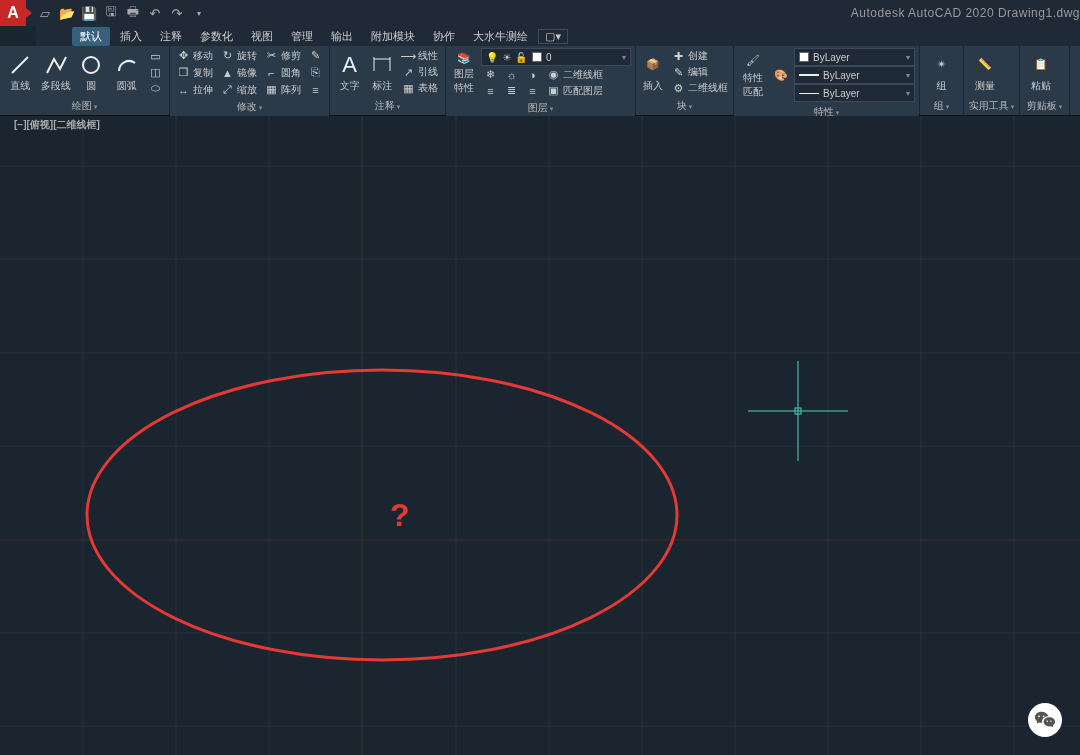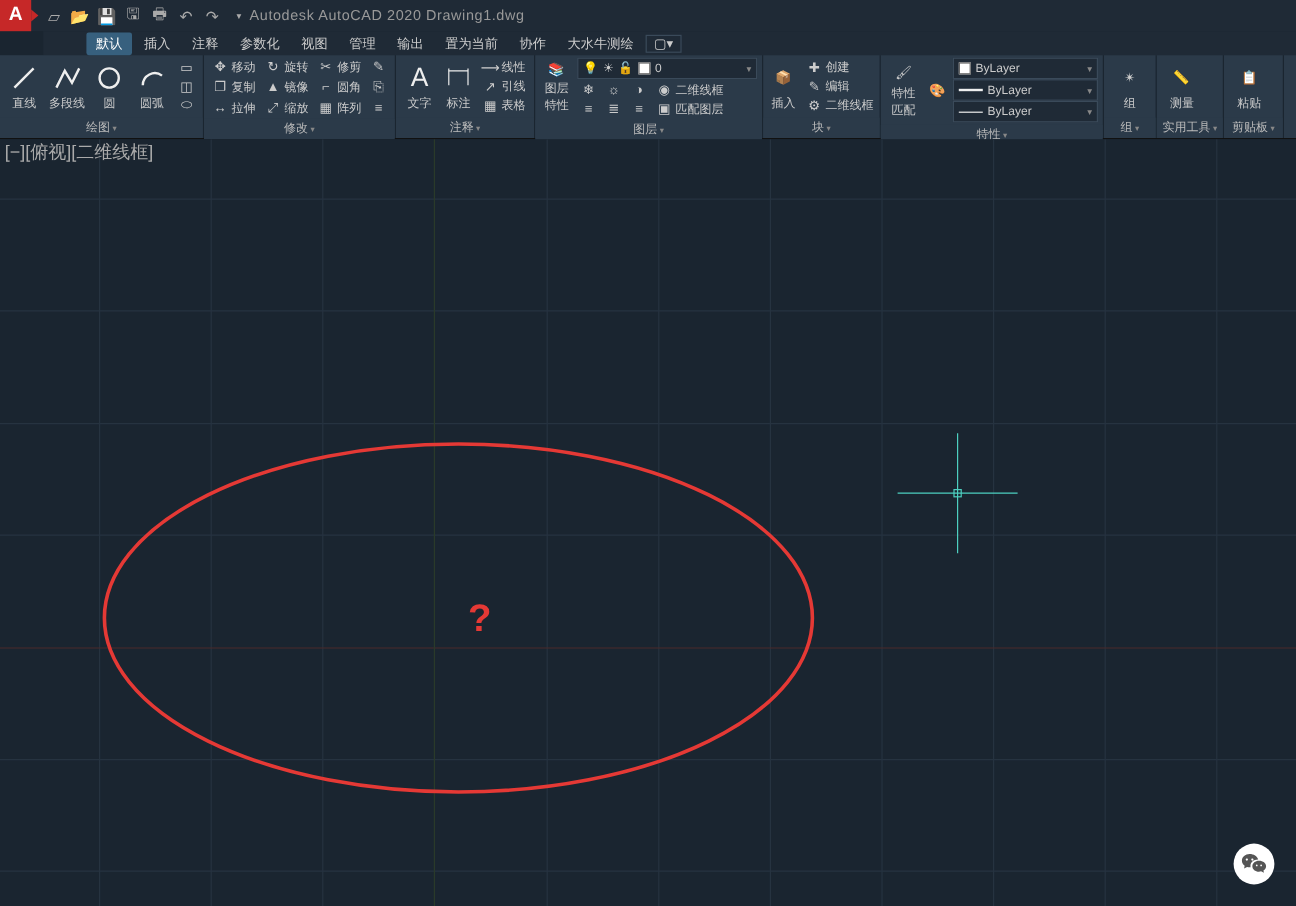--- a/index.html
+++ b/index.html
@@ -2,39 +2,39 @@
 <html><head>
 <meta charset="utf-8">
 <style>
   * { box-sizing: border-box; margin: 0; padding: 0; font-family: "Microsoft YaHei", Arial, sans-serif; }
   body { width: 1080px; height: 755px; background: #1a2530; overflow: hidden; color: #ccc; font-size: 11px; }
   .titlebar { height: 26px; background: #1f2a36; display: flex; align-items: center; }
   .logo { width: 26px; height: 26px; background: #c62828; color: #fff; font-weight: bold; font-size: 16px; display:flex; align-items:center; justify-content:center; position: relative; }
   .logo::after { content:''; position:absolute; right:-6px; top:8px; border-left:6px solid #c62828; border-top:5px solid transparent; border-bottom:5px solid transparent;}
   .qat { display:flex; gap:4px; margin-left:10px; align-items:center; }
   .qat .btn { width:18px; height:18px; display:flex; align-items:center; justify-content:center; color:#aaa; font-size:13px; cursor:pointer; }
-  .title-center { flex:1; text-align:left; color:#999; font-size:12px; letter-spacing:0.5px;}
+  .title-center { flex:1; text-align:right; color:#999; font-size:12px; letter-spacing:0.5px;}
   .menubar { height:20px; background:#1f2a36; display:flex; align-items:center; gap:2px; padding-left:36px;margin-left:36px; }
   .menubar .m { padding:2px 8px; color:#ccc; cursor:pointer; font-size:11px;}
   .menubar .m.active { background:#37607e; color:#fff; border-radius:2px; }
   .ribbon { height:70px; background:#2b3a49; display:flex; border-bottom:1px solid #111; }
   .panel { border-right:1px solid #1a2530; display:flex; flex-direction:column; position:relative; }
   .panel-body { flex:1; display:flex; align-items:center; padding:2px 4px; gap:3px; }
   .panel-title { text-align:center; font-size:10px; color:#bbb; padding:1px 0 2px; background:#2b3a49; position:relative; }
   .panel-title::after { content:'▾'; font-size:7px; margin-left:2px; color:#888;}
   .bigbtn { display:flex; flex-direction:column; align-items:center; justify-content:center; width:34px; height:48px; cursor:pointer; }
   .bigbtn .ic { width:26px; height:26px; display:flex; align-items:center; justify-content:center; }
   .bigbtn .lbl { font-size:10px; color:#ccc; margin-top:1px;}
   .col { display:flex; flex-direction:column; gap:1px; }
   .smallbtn { display:flex; align-items:center; gap:3px; height:15px; padding:0 3px; cursor:pointer; font-size:10px; color:#ccc; white-space:nowrap;}
   .smallbtn .sic { width:13px; height:13px; display:inline-flex; align-items:center; justify-content:center; font-size:11px;}
   .dropdown { height:18px; background:#1f2a36; border:1px solid #3a4a5a; display:flex; align-items:center; padding:0 4px; font-size:10px; color:#ccc; min-width:110px; gap:4px;}
   .dropdown .arr { margin-left:auto; font-size:8px; color:#888;}
   .canvas-area { position:absolute; top:116px; left:0; right:0; bottom:0; background:#1a2530; }
-  .viewlabel { position:absolute; top:2px; left:4px; font-size:15px; color:#aaa; }
+  .viewlabel { position:absolute; top:2px; left:14px; font-size:10px; color:#aaa;font-weight:bold; }
   .grid line { stroke:#263340; stroke-width:1; }
   .axis-x { stroke:#4a2a2a; stroke-width:1; }
   .axis-y { stroke:#2a3a2a; stroke-width:1; }
   .ellipse-mark { stroke:#e53935; stroke-width:3; fill:none; }
   .qmark { fill:#e53935; font-size:32px; font-weight:bold; }
   .crosshair line { stroke:#4dd0c0; stroke-width:1; }
   .crosshair rect { fill:none; stroke:#4dd0c0; }
   .watermark { position:absolute; right:18px; bottom:18px; display:flex; align-items:center; gap:8px; color:#fff; font-size:22px; font-weight:500;}
   .watermark .wx { width:34px; height:34px; border-radius:50%; background:#fff; display:flex; align-items:center; justify-content:center; }
   .swatch { width:10px; height:10px; background:#fff; border:1px solid #666;}
@@ -61,21 +61,21 @@
 </div>
 
 <div class="menubar">
   <div class="m active">默认</div>
   <div class="m">插入</div>
   <div class="m">注释</div>
   <div class="m">参数化</div>
   <div class="m">视图</div>
   <div class="m">管理</div>
   <div class="m">输出</div>
-  <div class="m">置为当前</div>
+  <div class="m">附加模块</div>
   <div class="m">协作</div>
   <div class="m">大水牛测绘</div>
   <div class="m" style="border:1px solid #3a4a5a;padding:0 6px">▢▾</div>
 </div>
 
 <div class="ribbon">
 
   <div class="panel" style="width:170px">
     <div class="panel-body">
       <div class="bigbtn">

